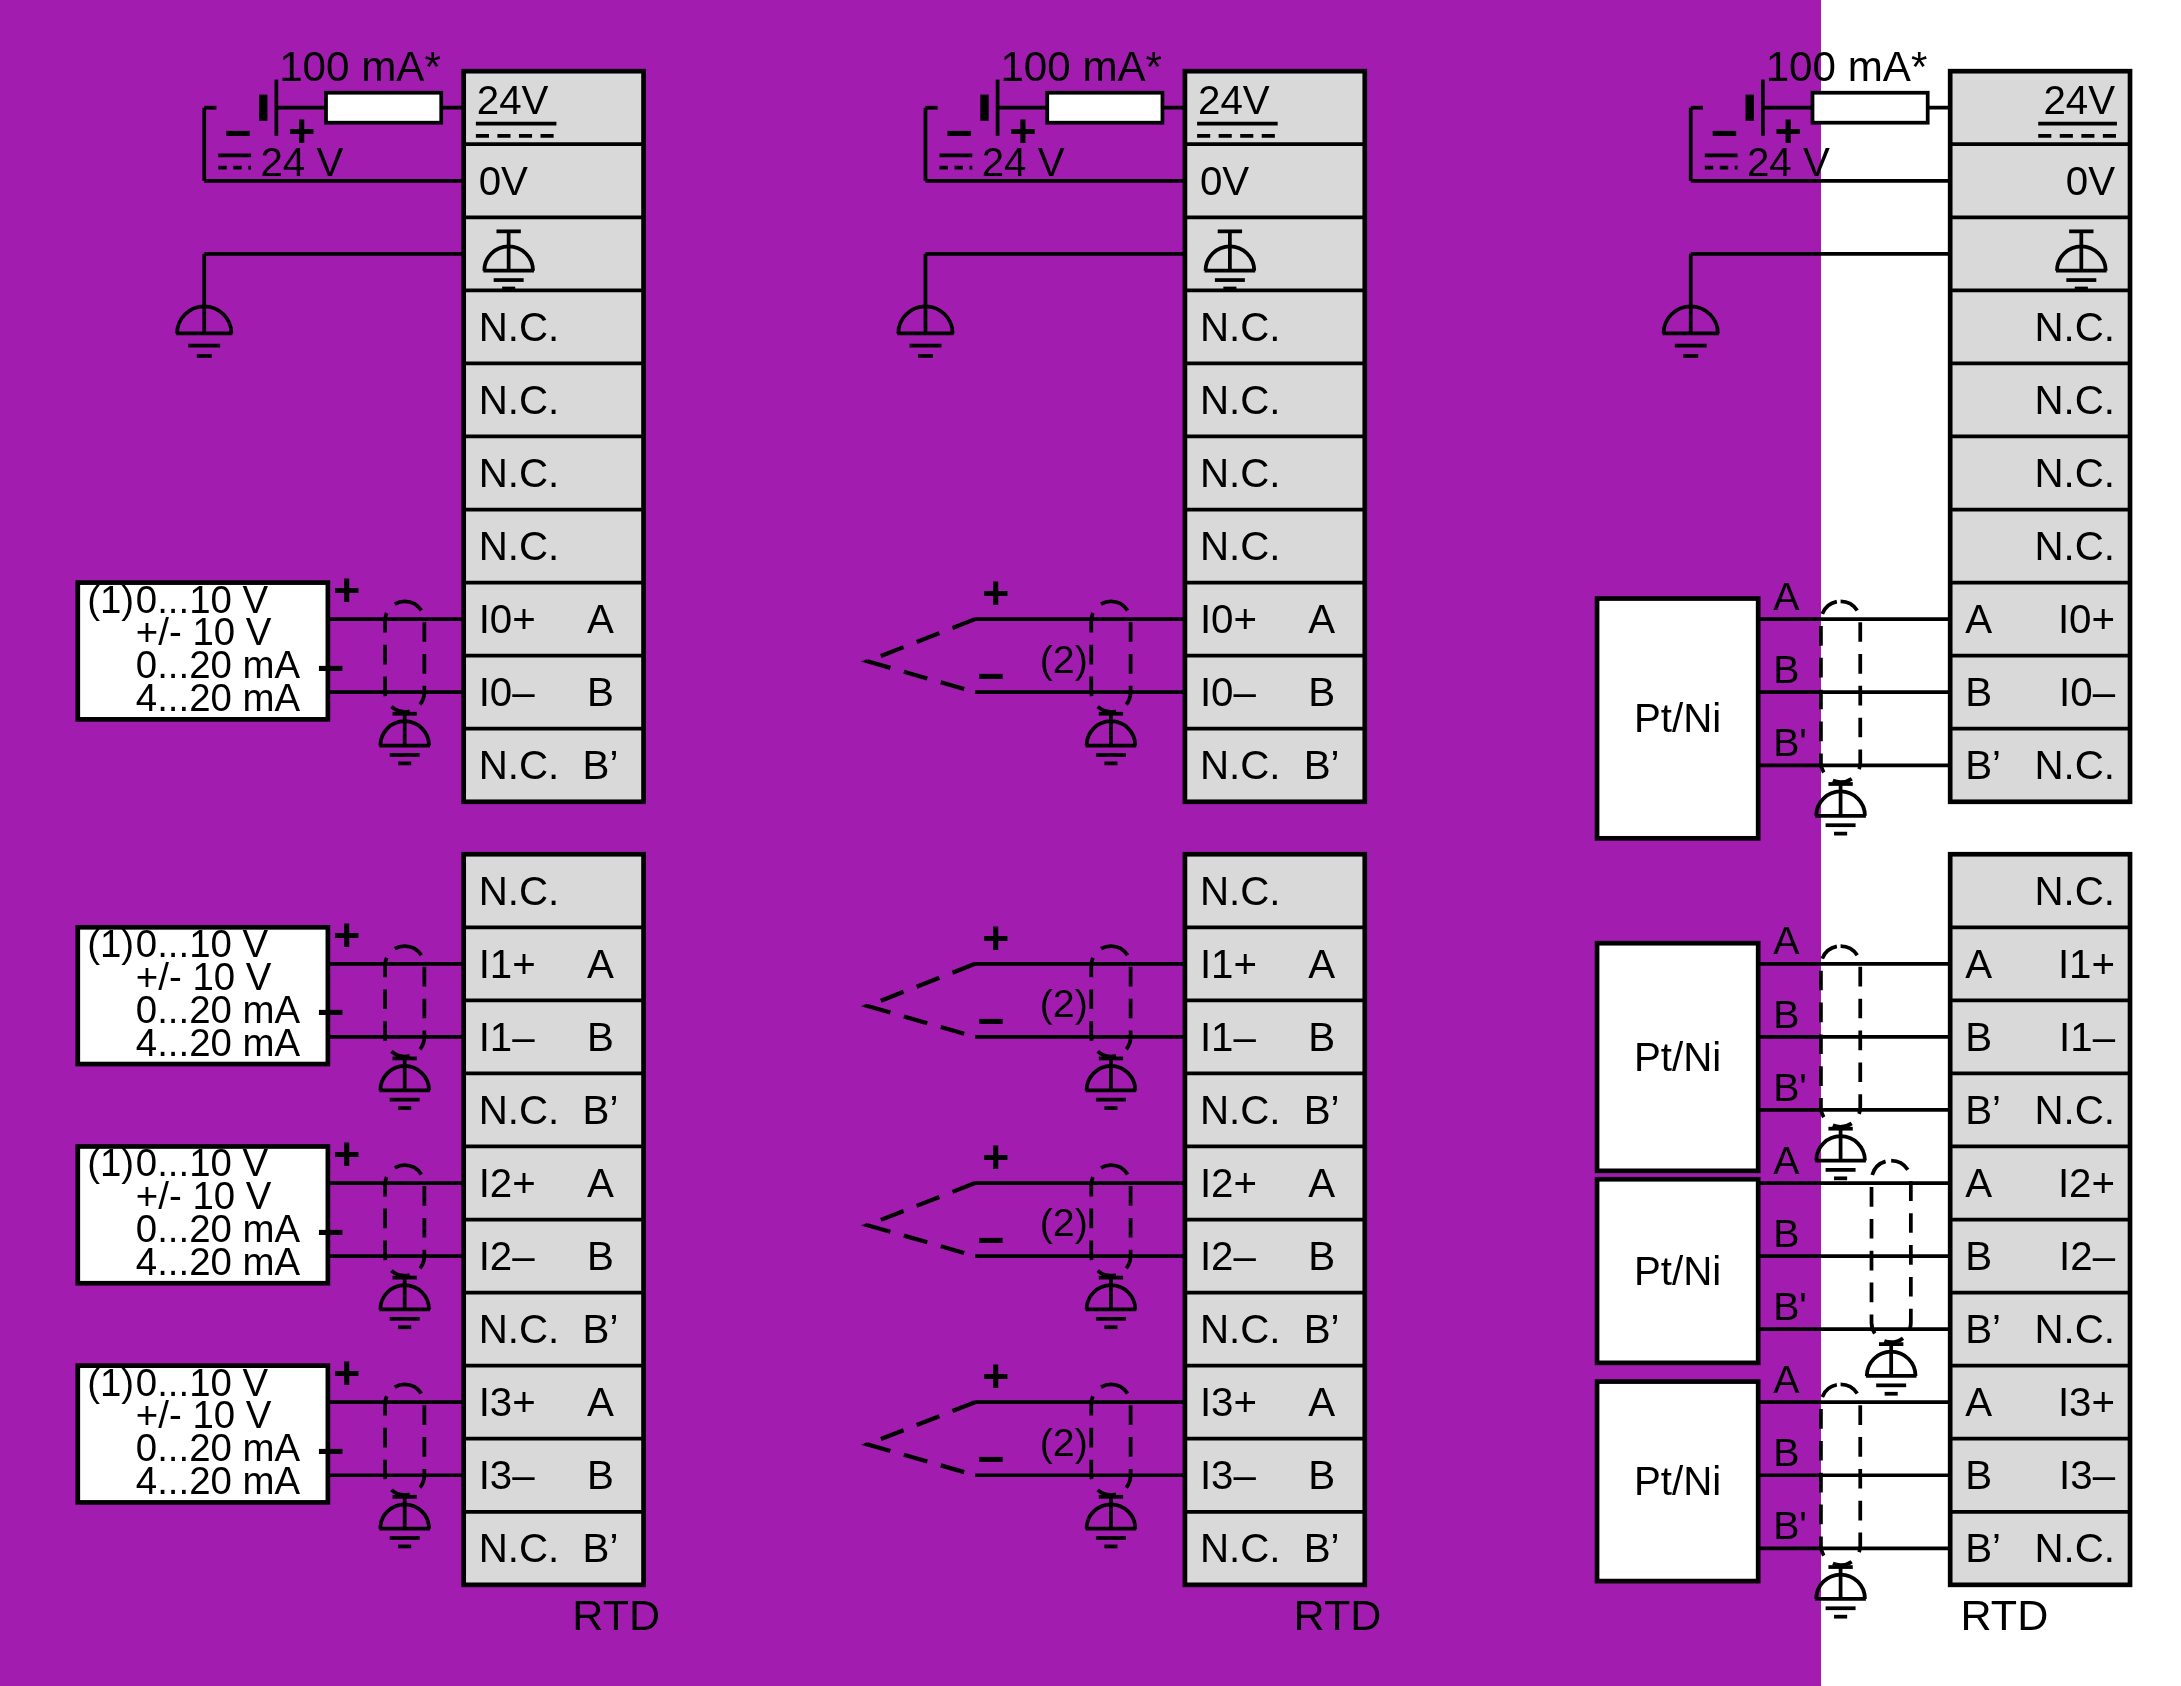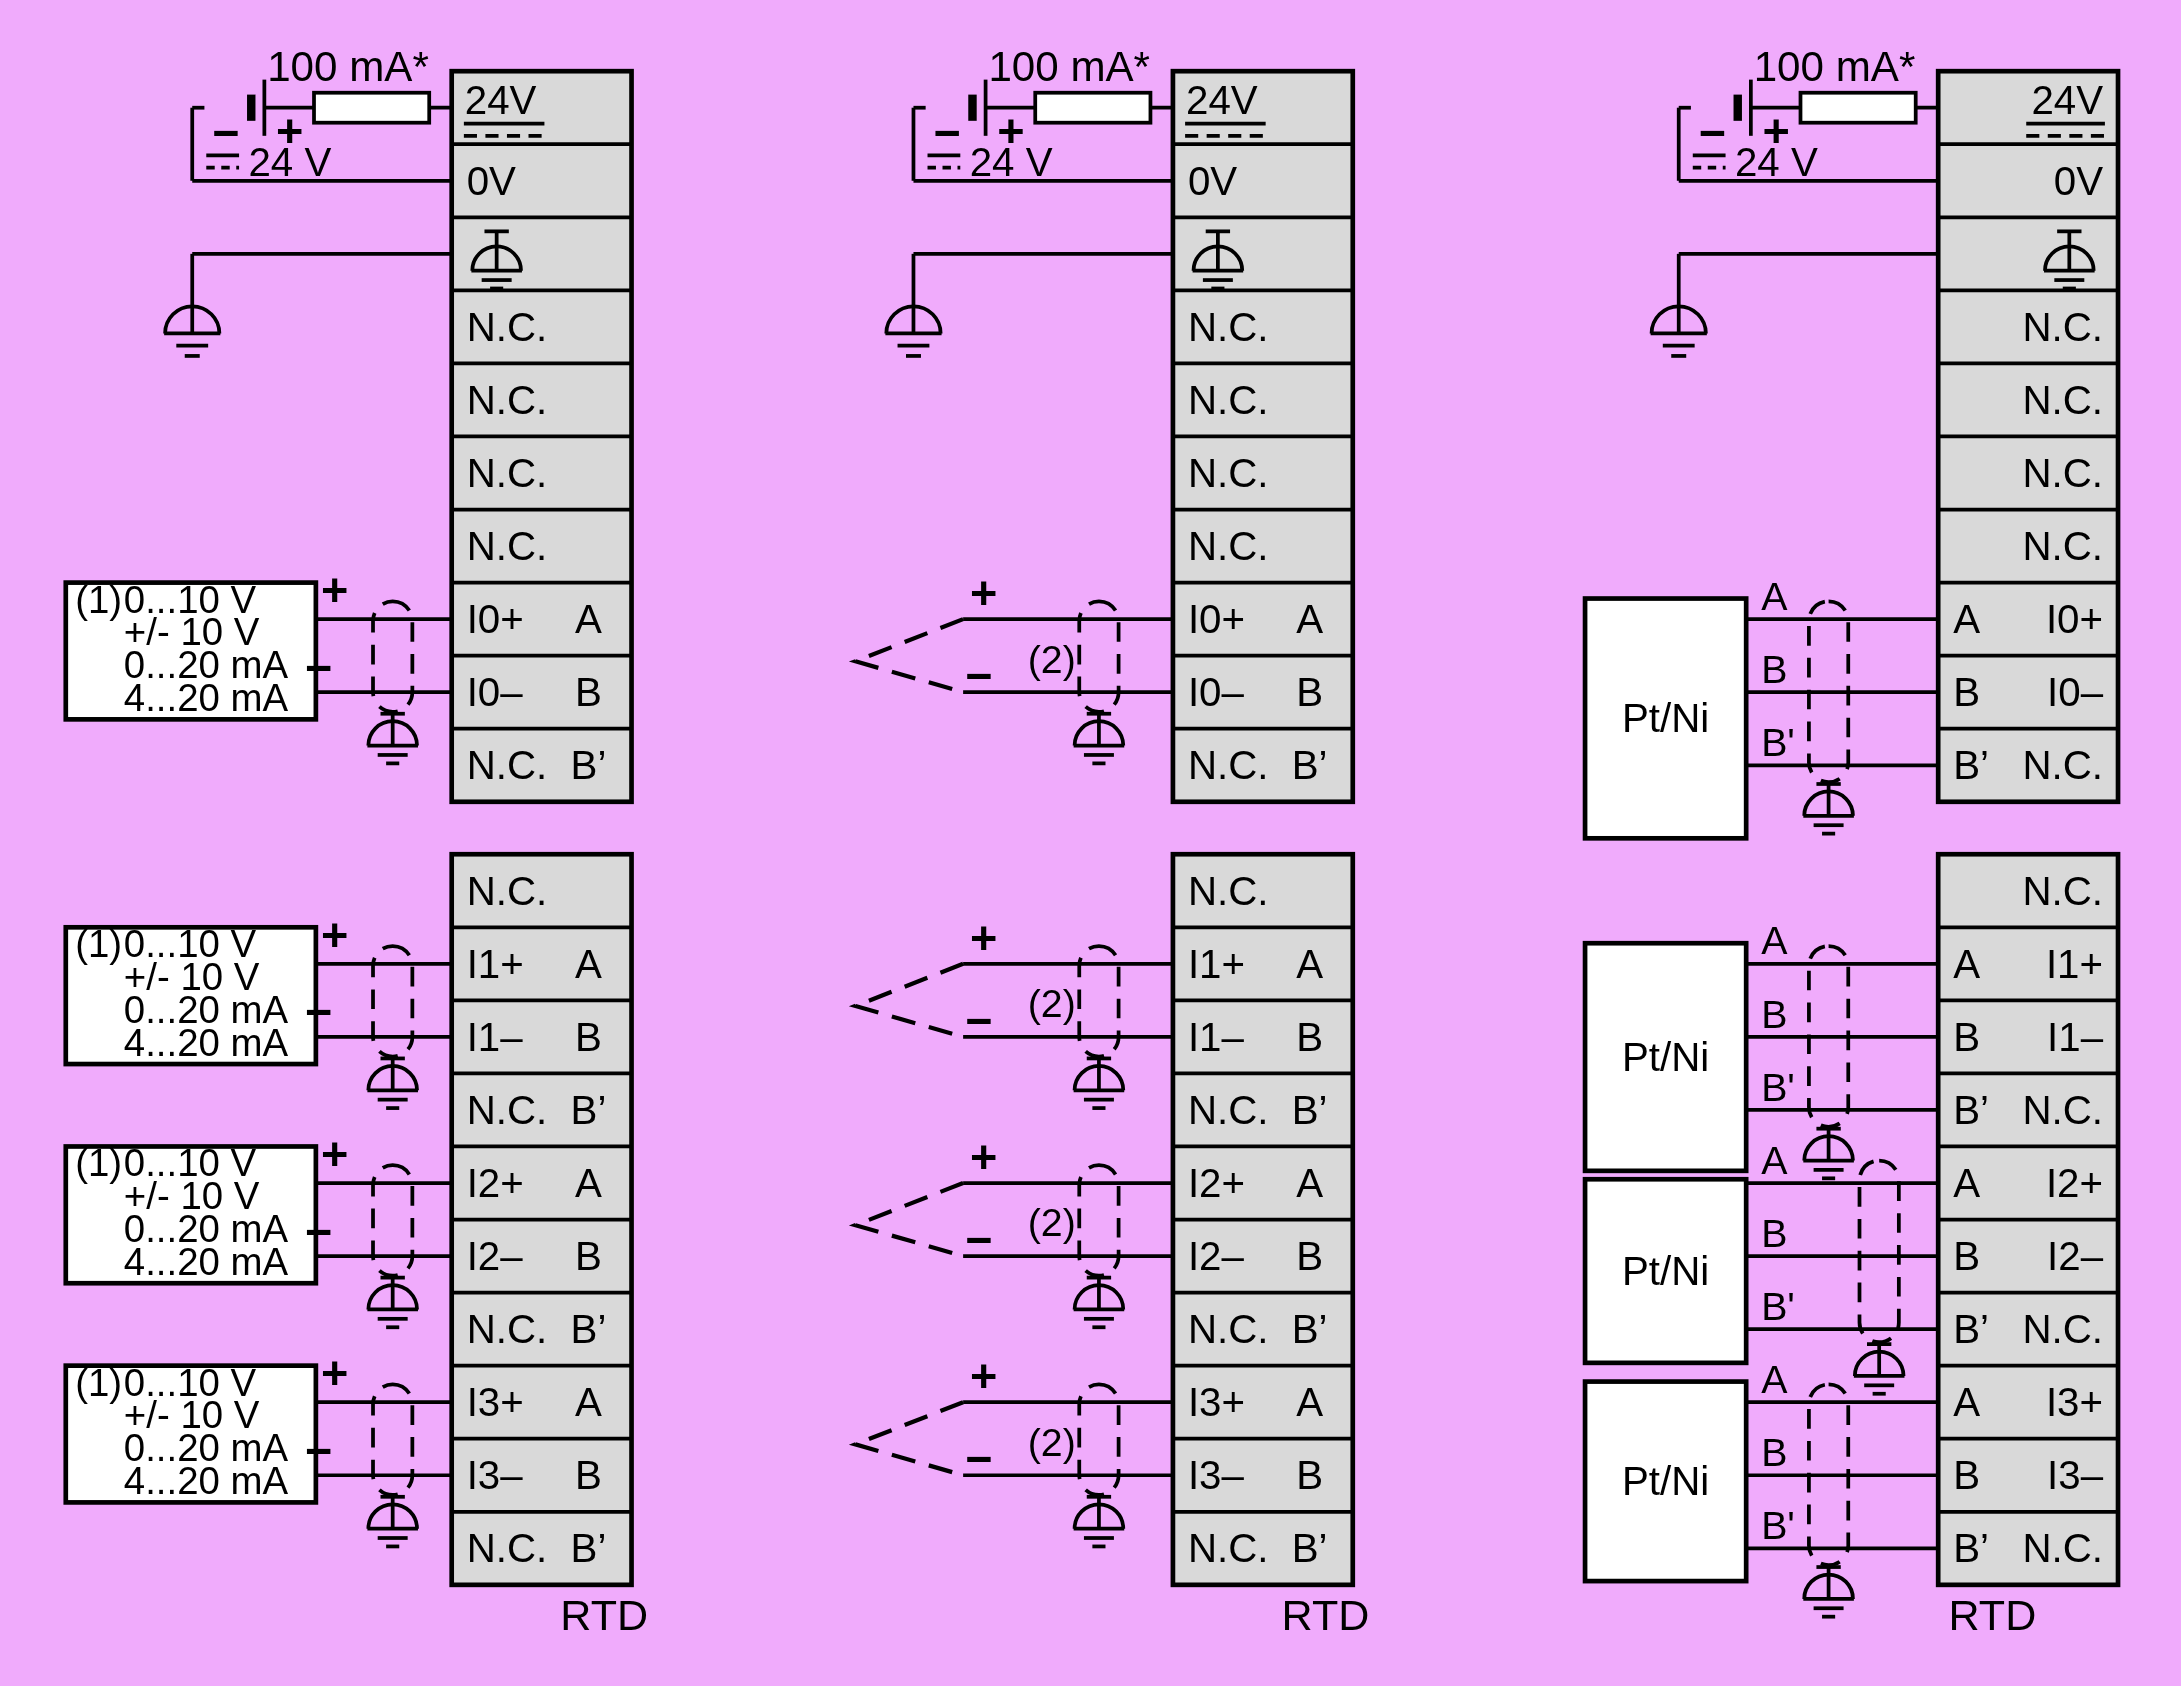--- a/index.html
+++ b/index.html
@@ -1,16 +1,16 @@
 <!DOCTYPE html>
 <html style="font-size:15px"><head>
 <meta charset="utf-8">
 <style>
   html,body{margin:0;padding:0;background:#ffffff;}
-  #stage{position:relative;width:2181px;height:1686px;background:#f0abfc;}
+  #stage{position:relative;width:1809px;height:1686px;background:#a21caf;padding-left:12px;}
   svg{display:block;}
   text{font-family:"Liberation Sans","DejaVu Sans",sans-serif;fill:#000;}
   .w{stroke:#000;stroke-width:4;fill:none;}
   .dashcap{stroke:#000;stroke-width:4;fill:none;stroke-dasharray:21 13;}
   .dashpr{stroke:#000;stroke-width:4.5;fill:none;stroke-dasharray:26 15;}
   .dashln{stroke:#000;stroke-width:4;fill:none;stroke-dasharray:14 9;}
   .dashsm{stroke:#000;stroke-width:4;fill:none;stroke-dasharray:9 7;}
   .sym{stroke:#000;fill:none;stroke-width:4;}
 </style>
 </head>

